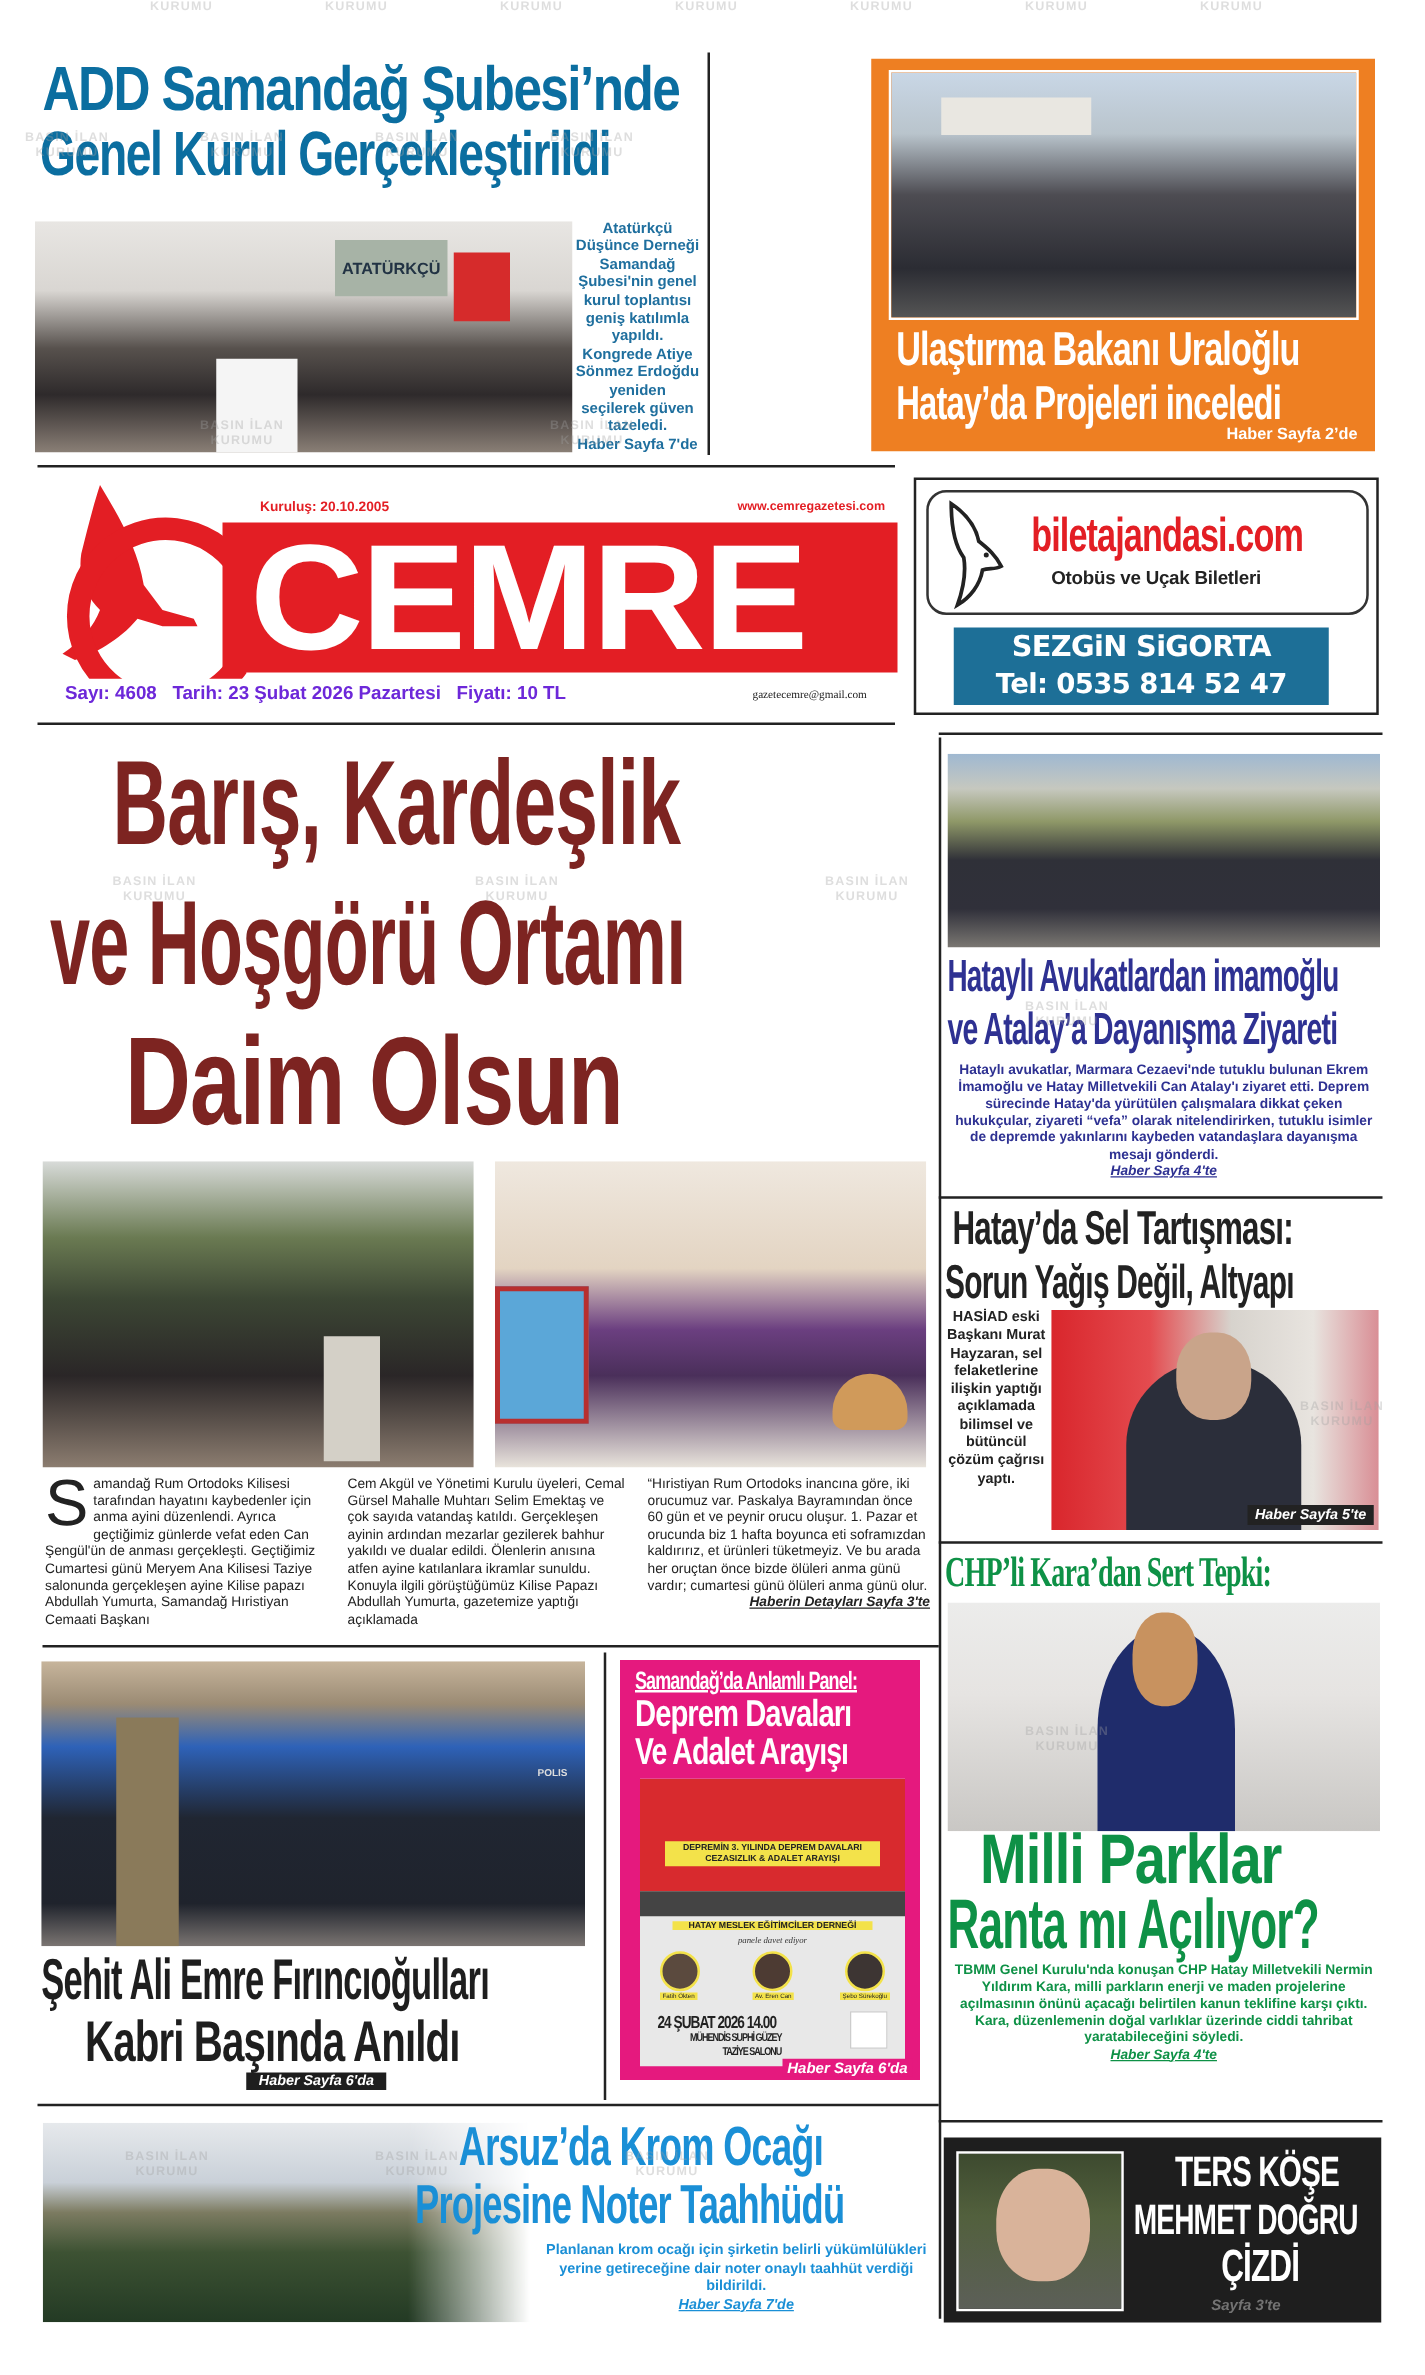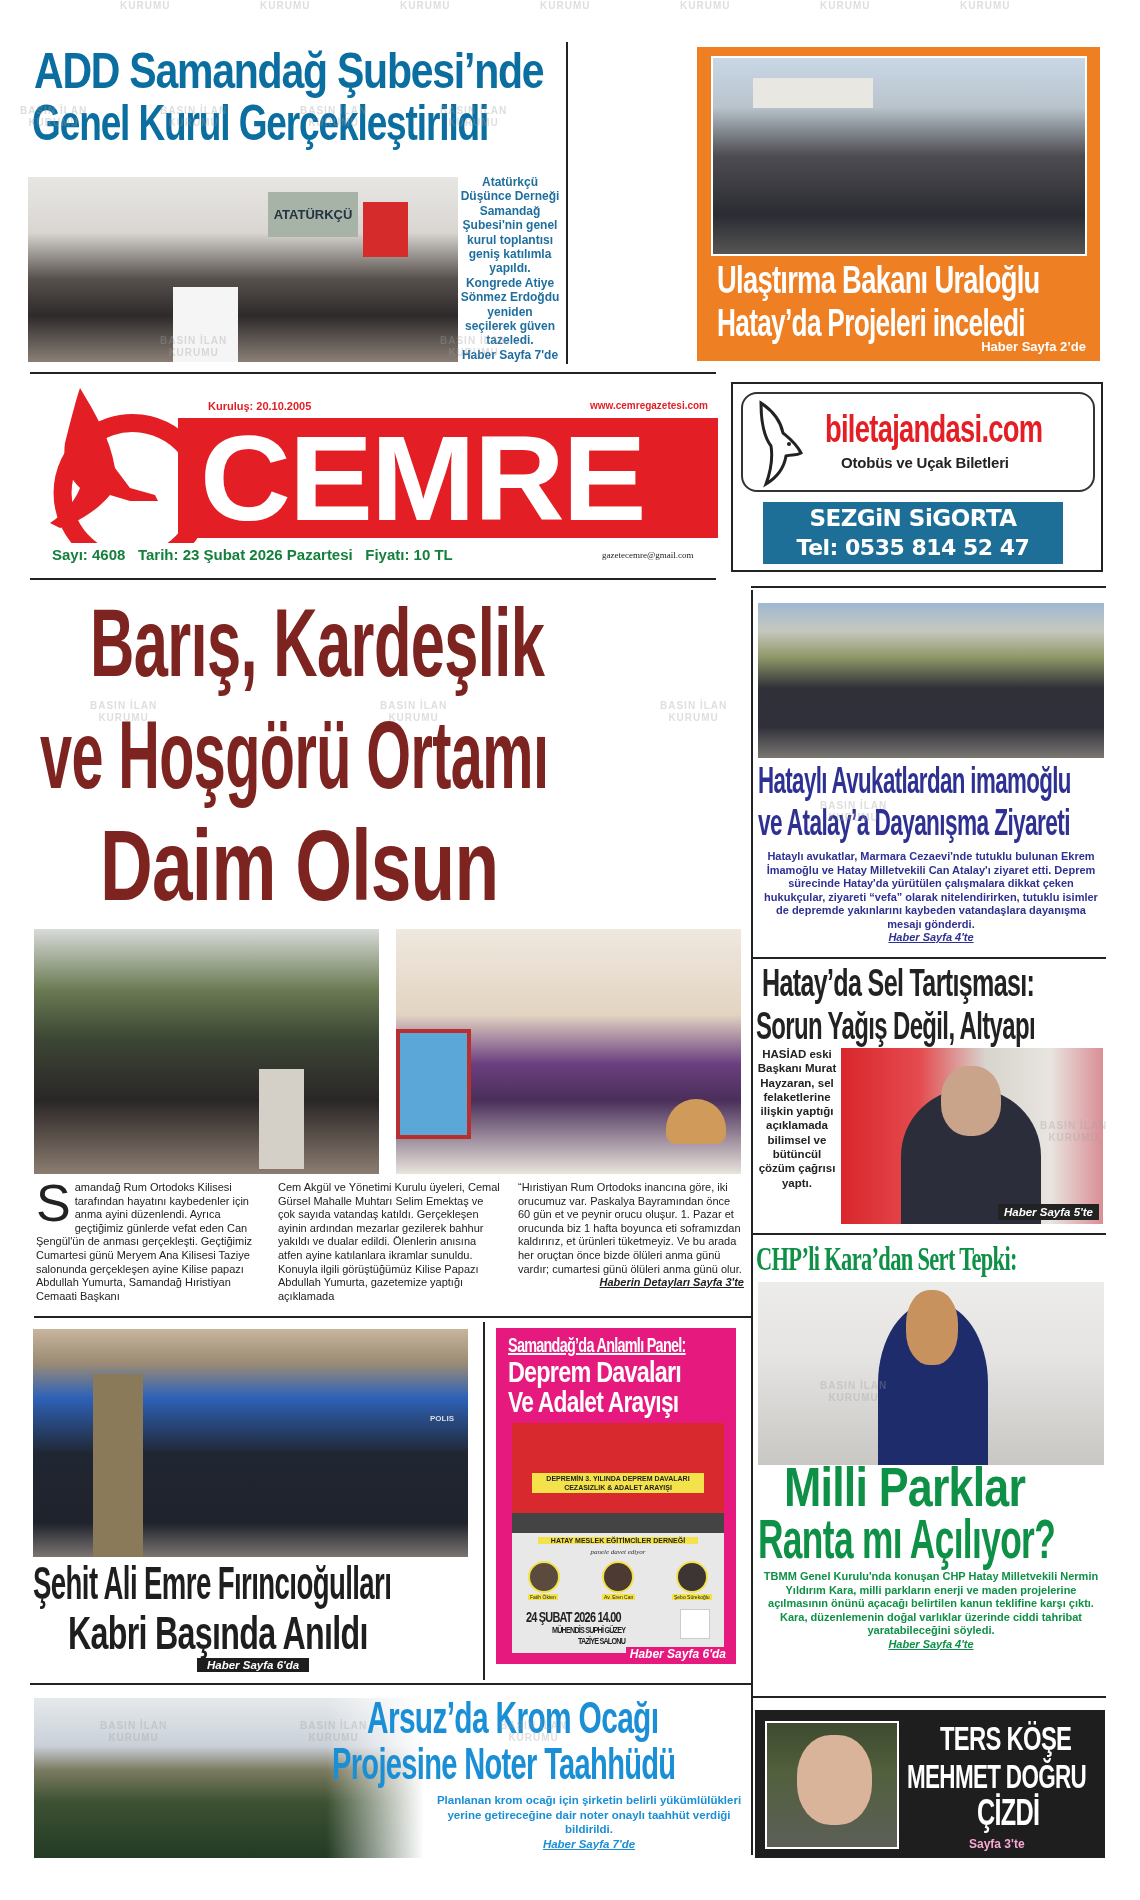--- a/index.html
+++ b/index.html
@@ -50,21 +50,21 @@
 
 <div class="abs" style="left:30px;top:378px;width:690px;height:200px;">
   <svg width="160" height="160" viewBox="0 0 160 160" style="position:absolute;left:10px;top:5px;">
     <path d="M40 5 C55 30 70 55 75 85 L90 105 L115 112 L118 118 L90 118 L70 112 C55 130 35 140 20 145 L10 140 C25 130 35 118 40 105 C30 95 22 80 25 60 C30 40 35 20 40 5 Z" fill="#e31e24"></path>
     <path d="M150 70 A70 70 0 1 0 150 150" fill="none" stroke="#e31e24" stroke-width="18"></path>
   </svg>
   <div class="abs" style="left:178px;top:22px;font-size:11px;font-weight:700;color:#e31e24;">Kuruluş: 20.10.2005</div>
   <div class="abs" style="right:12px;top:22px;font-size:10px;font-weight:700;color:#e31e24;">www.cemregazetesi.com</div>
   <div class="abs" style="left:148px;top:40px;width:540px;height:120px;background:#e31e24;"></div>
   <div class="abs" style="left:170px;top:40px;font-size:120px;line-height:120px;font-weight:900;color:#fff;letter-spacing:-2px;transform:scaleX(1.05);transform-origin:left top;">CEMRE</div>
-  <div class="abs" style="left:22px;top:168px;font-size:15px;font-weight:700;color:#15803d;white-space:nowrap;">
+  <div class="abs" style="left:22px;top:168px;font-size:15px;font-weight:700;color:#6d28d9;white-space:nowrap;">
     <span>Sayı: 4608</span>&nbsp;&nbsp;
     <span>Tarih: 23 Şubat 2026 Pazartesi</span>&nbsp;&nbsp;
     <span>Fiyatı: 10 TL</span>
   </div>
   <div class="abs" style="left:572px;top:172px;font-size:9px;font-family:'Liberation Serif',serif;color:#222;">gazetecemre@gmail.com</div>
 </div>
 <div class="hrule" style="left:30px;top:578px;width:686px;"></div>
 
 <div class="abs" style="left:731px;top:382px;width:372px;height:190px;border:2px solid #222;background:#fff;">
   <div class="abs" style="left:8px;top:8px;width:354px;height:100px;border:2px solid #333;border-radius:16px;">
@@ -157,21 +157,21 @@
 <div class="hrule" style="left:751px;top:1696px;width:355px;"></div>
 
 <div class="abs" style="left:755px;top:1710px;width:350px;height:148px;background:#1e1e1e;">
   <div class="photo" style="left:10px;top:11px;width:134px;height:128px;border:2px solid #fff;">
     <div class="ph-grad" style="background:linear-gradient(180deg,#3d4a2f 0%,#52603d 40%,#5c5f58 100%);"></div>
     <div class="abs" style="left:30px;top:12px;width:75px;height:90px;background:#d9b39a;border-radius:45%;"></div>
   </div>
   <div class="cond center" style="position:absolute;left:185px;top:10px;font-size:34px;line-height:36px;color:#fff;transform:scaleX(0.7);">TERS KÖŞE</div>
   <div class="cond" style="position:absolute;left:152px;top:48px;font-size:34px;line-height:36px;color:#fff;transform:scaleX(0.66);">MEHMET DOĞRU</div>
   <div class="cond" style="position:absolute;left:222px;top:84px;font-size:36px;line-height:38px;color:#fff;transform:scaleX(0.7);">ÇİZDİ</div>
-  <div class="abs" style="left:214px;top:127px;font-size:12px;font-weight:700;color:#f9a8d4;">Sayfa 3'te</div>
+  <div class="abs" style="left:214px;top:127px;font-size:12px;font-style:italic;font-weight:700;color:#737373;">Sayfa 3'te</div>
 </div>
 
 <div class="hrule" style="left:34px;top:1316px;width:717px;"></div>
 
 <div class="abs" style="left:30px;top:1325px;width:460px;height:350px;">
   <div class="photo" style="left:3px;top:4px;width:435px;height:228px;">
     <div class="ph-grad" style="background:linear-gradient(180deg,#c7b59c 0%,#9b8b74 15%,#2e62b8 30%,#202632 55%,#1f232c 85%,#7b7572 100%);"></div>
     <div class="abs" style="left:60px;top:45px;width:50px;height:183px;background:#8a7a5a;"></div>
     <div class="abs" style="left:352px;top:85px;font-size:8px;color:#ddd;font-weight:700;margin-left:45px;">POLIS</div>
   </div>

